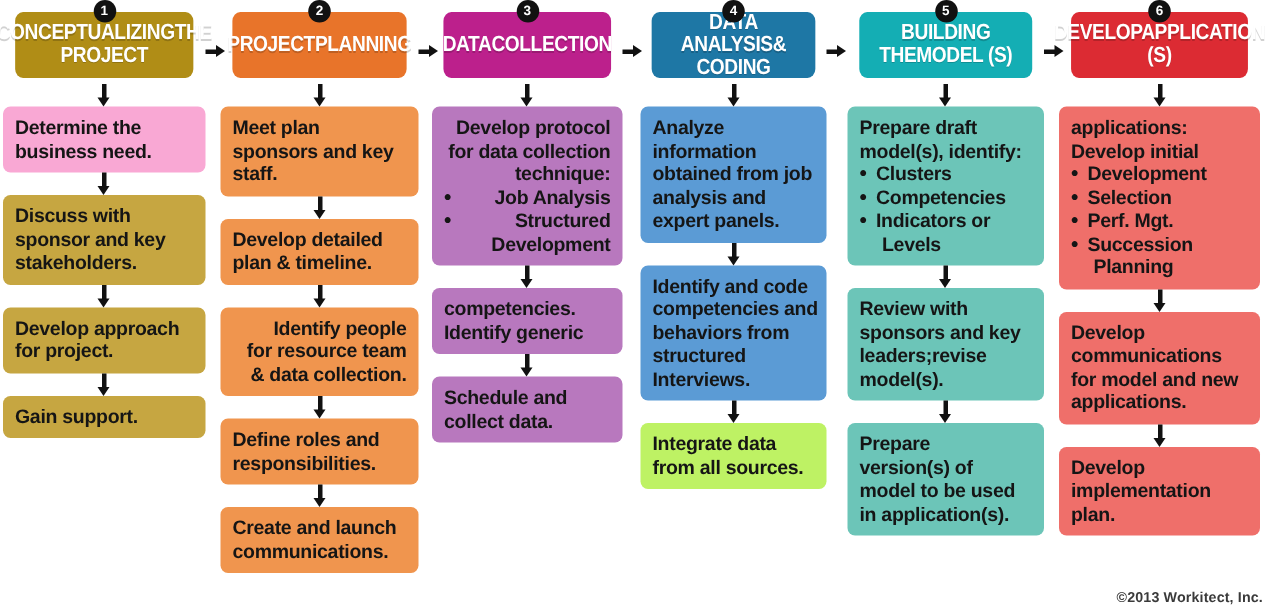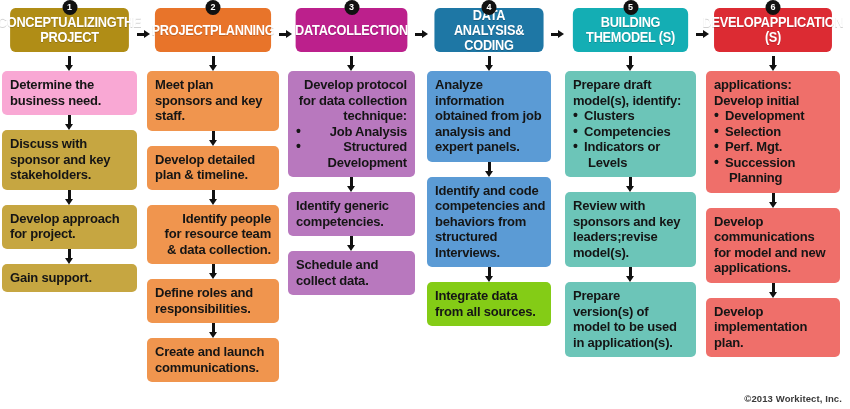--- a/index.html
+++ b/index.html
@@ -278,22 +278,22 @@
         <ul>
           <li><span>Job Analysis</span></li>
           <li><span>Structured</span><span class="cont">Development</span></li>
         </ul>
       </div>
       <div class="v-arrow">
         <div class="shaft"></div>
         <div class="head"></div>
       </div>
       <div class="body-box" style="background: rgb(184, 120, 190);">
+        <span class="ln">competencies.</span>
         <span class="ln">Identify generic</span>
-        <span class="ln">competencies.</span>
       </div>
       <div class="v-arrow">
         <div class="shaft"></div>
         <div class="head"></div>
       </div>
       <div class="body-box" style="background: rgb(184, 120, 190);">
         <span class="ln">Schedule and</span>
         <span class="ln">collect data.</span>
       </div>
     </div>
@@ -327,21 +327,21 @@
         <span class="ln">Identify and code</span>
         <span class="ln">competencies and</span>
         <span class="ln">behaviors from</span>
         <span class="ln">structured</span>
         <span class="ln">Interviews.</span>
       </div>
       <div class="v-arrow">
         <div class="shaft"></div>
         <div class="head"></div>
       </div>
-      <div class="body-box" style="background: #84cc16;">
+      <div class="body-box" style="background: #bef264;">
         <span class="ln">Integrate data</span>
         <span class="ln">from all sources.</span>
       </div>
     </div>
     <div class="column" style="position: absolute; left: 565px; top: 0px; width: 131px;">
       <div class="header-wrap">
         <div class="step-badge">5</div>
         <div class="header-box" style="background: rgb(20, 174, 180);">
           <div><span class="ln">BUILDING THE</span><span class="ln">MODEL (S)</span></div>
         </div>

